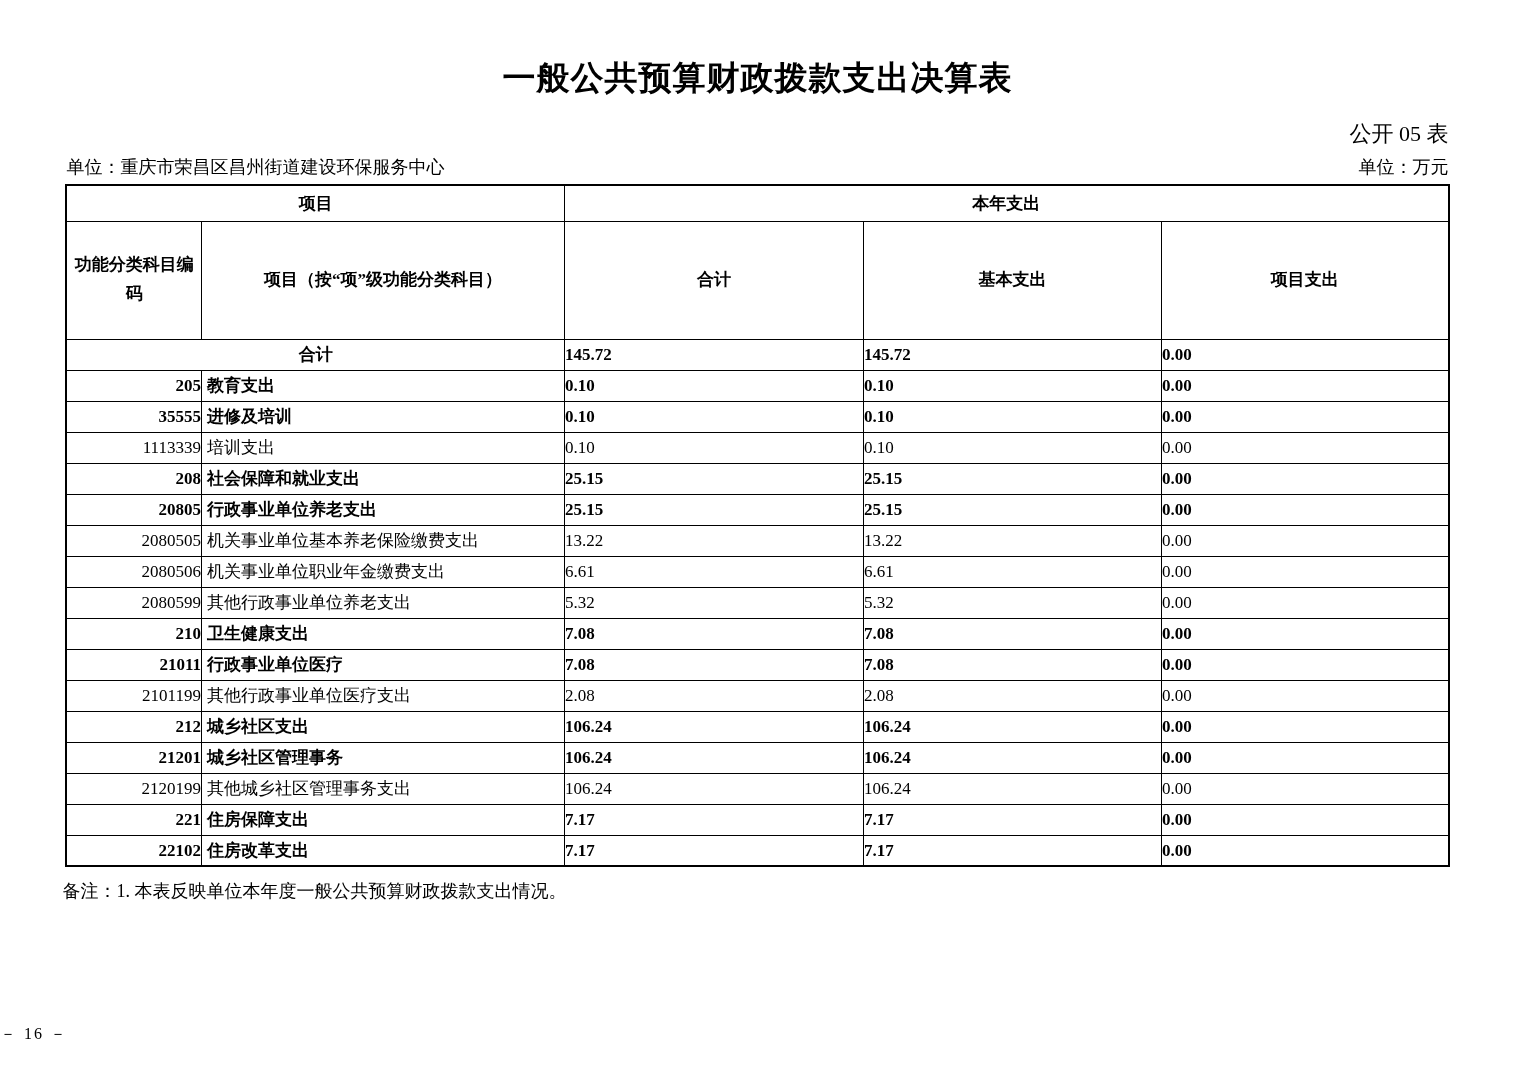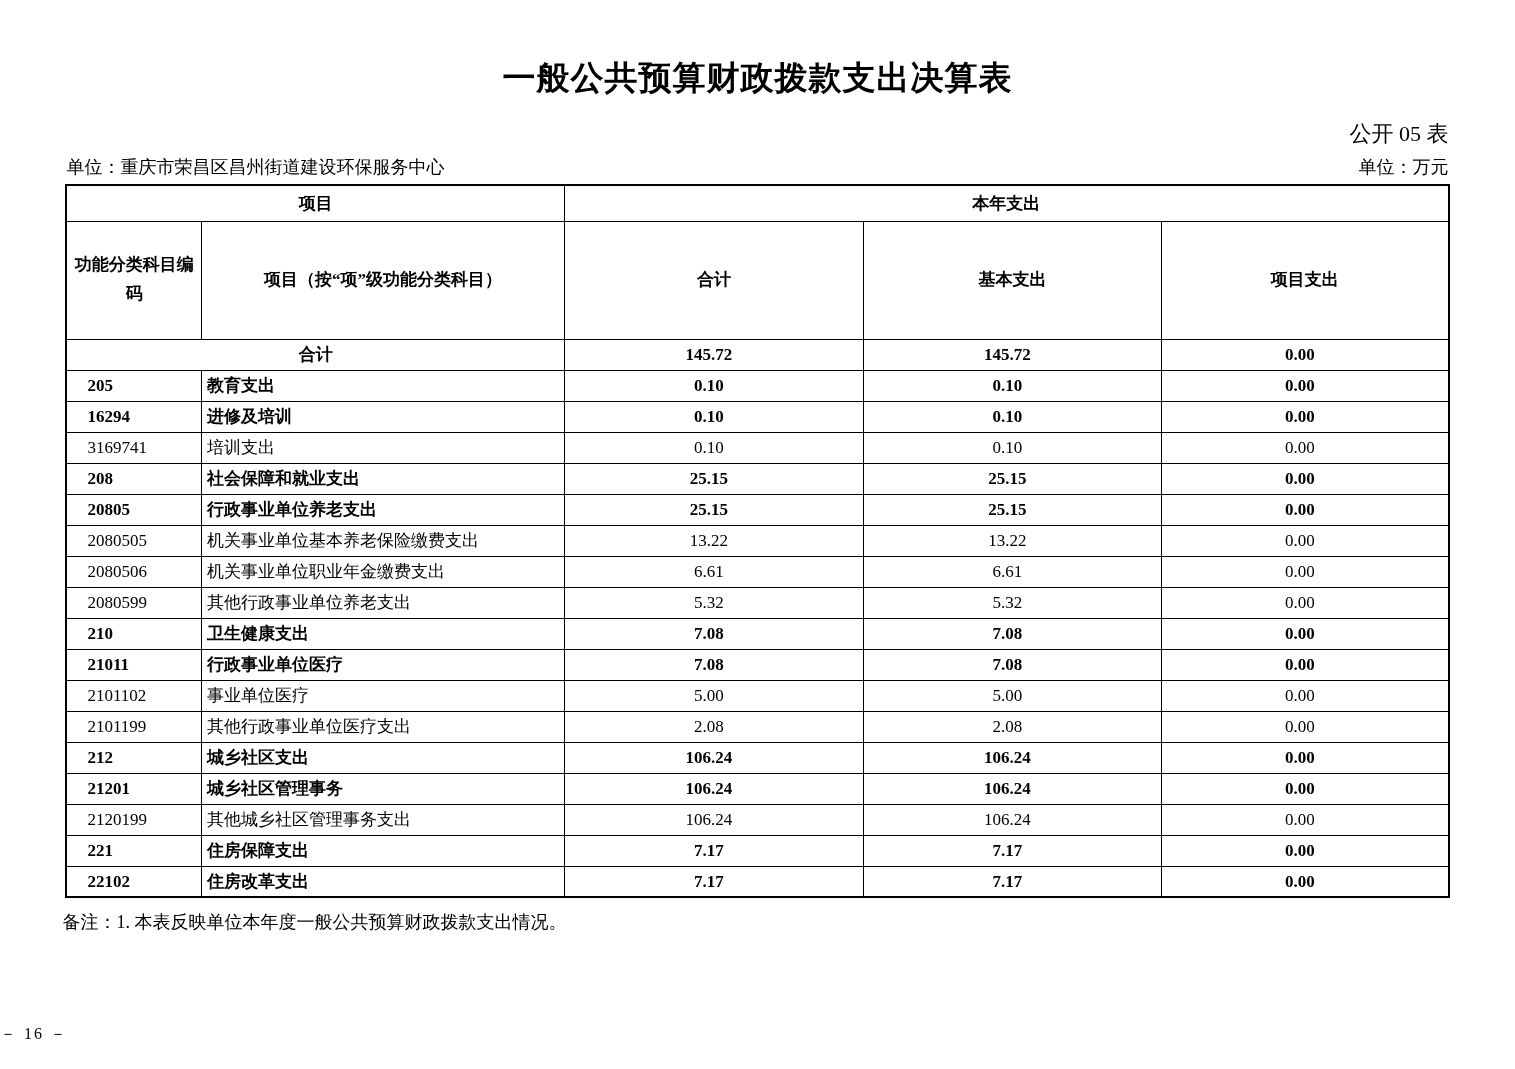--- a/index.html
+++ b/index.html
@@ -51,23 +51,23 @@
     line-height: 1.25;
     overflow: hidden;
     vertical-align: middle;
   }
   table.fin-table th { font-weight: bold; text-align: center; }
   tr.hrow1 th { height: 36px; }
   tr.hrow2 th { height: 118px; padding: 4px 6px; line-height: 1.7; }
   tr.total-row td { height: 31px; }
   tbody td { height: 31px; }
   td.center { text-align: center; }
-  td.code { text-align: left; padding-left: 20px; }
+  td.code { text-align: right; padding-left: 20px; }
   td.name { text-align: left; padding-left: 5px; }
-  td.num  { text-align: center; padding-right: 10px; }
+  td.num  { text-align: left; padding-right: 10px; }
   tr.bold td { font-weight: bold; }
   .notes {
     width: 1390px;
     margin: 8px auto 0 auto;
     font-size: 18px;
     line-height: 32px;
   }
   .note-line-2 { padding-left: 55px; }
   .page-number {
     position: absolute;
@@ -122,28 +122,28 @@
         <td class="num">0.00</td>
       </tr>
     <tr class="bold">
           <td class="code">205</td>
           <td class="name">教育支出</td>
           <td class="num">0.10</td>
           <td class="num">0.10</td>
           <td class="num">0.00</td>
         </tr>
         <tr class="bold">
-          <td class="code">16294</td>
+          <td class="code">35555</td>
           <td class="name">进修及培训</td>
           <td class="num">0.10</td>
           <td class="num">0.10</td>
           <td class="num">0.00</td>
         </tr>
         <tr>
-          <td class="code">3169741</td>
+          <td class="code">1113339</td>
           <td class="name">培训支出</td>
           <td class="num">0.10</td>
           <td class="num">0.10</td>
           <td class="num">0.00</td>
         </tr>
         <tr class="bold">
           <td class="code">208</td>
           <td class="name">社会保障和就业支出</td>
           <td class="num">25.15</td>
           <td class="num">25.15</td>
@@ -185,27 +185,20 @@
           <td class="num">0.00</td>
         </tr>
         <tr class="bold">
           <td class="code">21011</td>
           <td class="name">行政事业单位医疗</td>
           <td class="num">7.08</td>
           <td class="num">7.08</td>
           <td class="num">0.00</td>
         </tr>
         <tr>
-          <td class="code">2101102</td>
-          <td class="name">事业单位医疗</td>
-          <td class="num">5.00</td>
-          <td class="num">5.00</td>
-          <td class="num">0.00</td>
-        </tr>
-        <tr>
           <td class="code">2101199</td>
           <td class="name">其他行政事业单位医疗支出</td>
           <td class="num">2.08</td>
           <td class="num">2.08</td>
           <td class="num">0.00</td>
         </tr>
         <tr class="bold">
           <td class="code">212</td>
           <td class="name">城乡社区支出</td>
           <td class="num">106.24</td>

